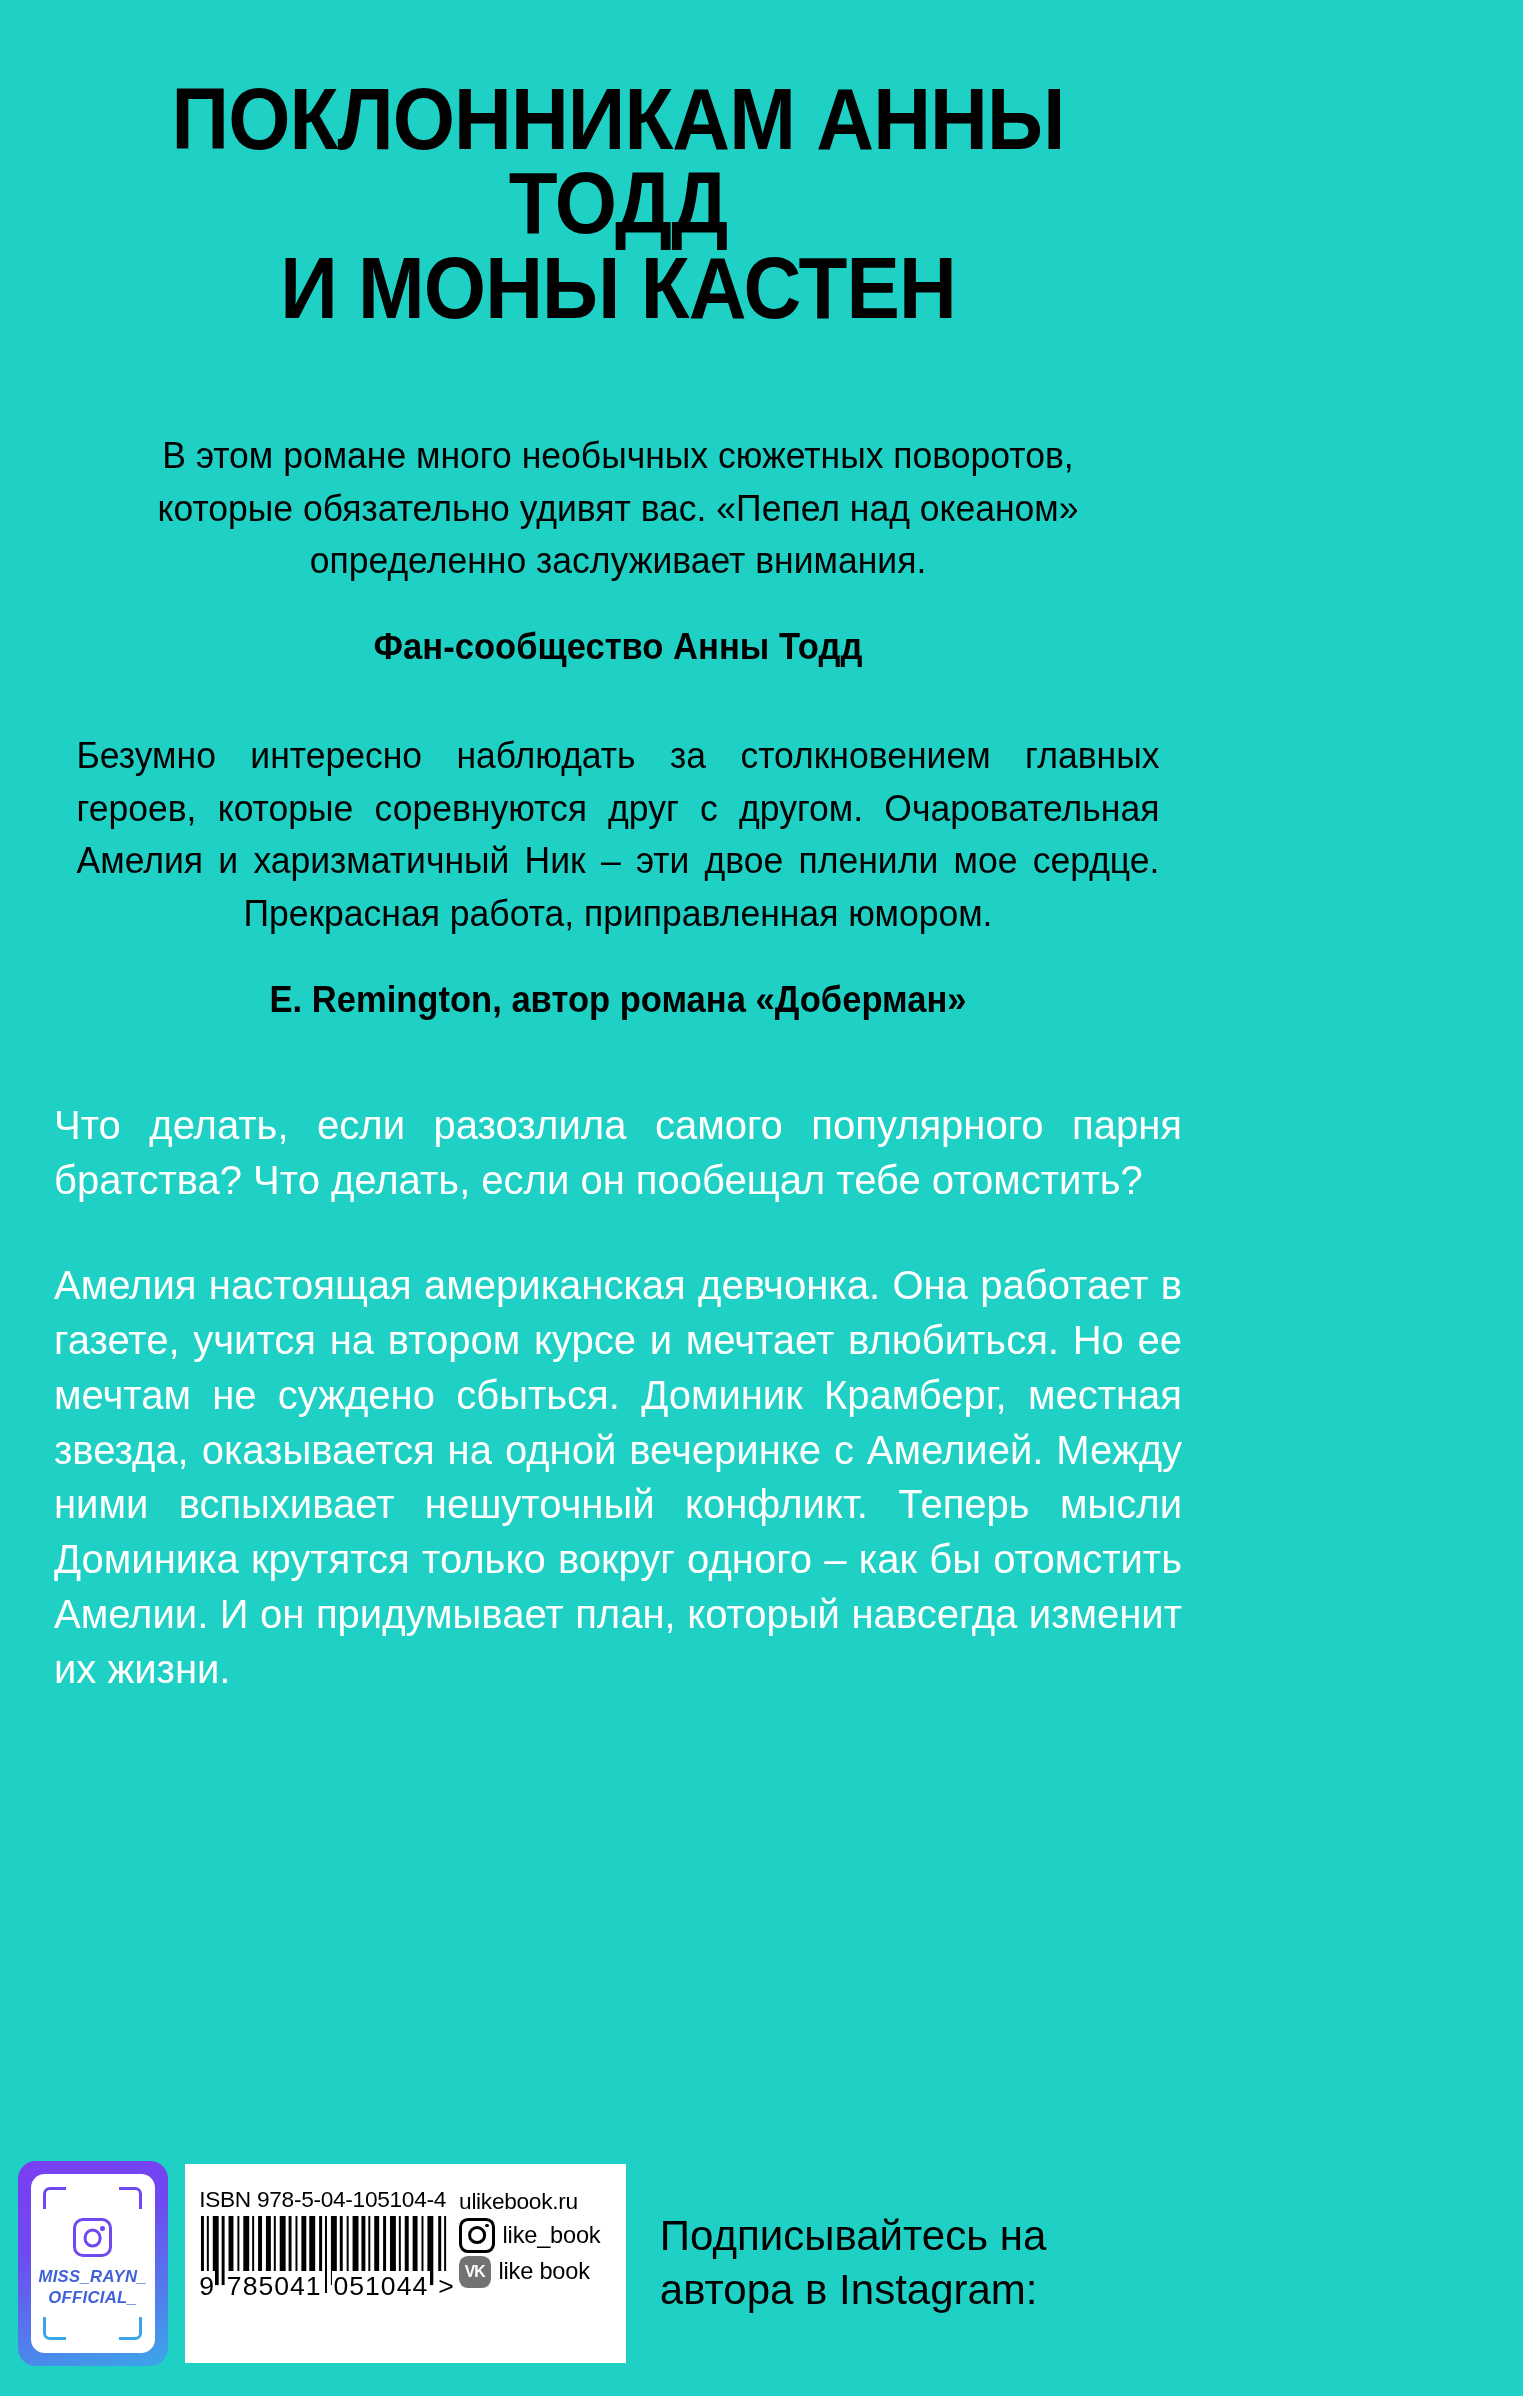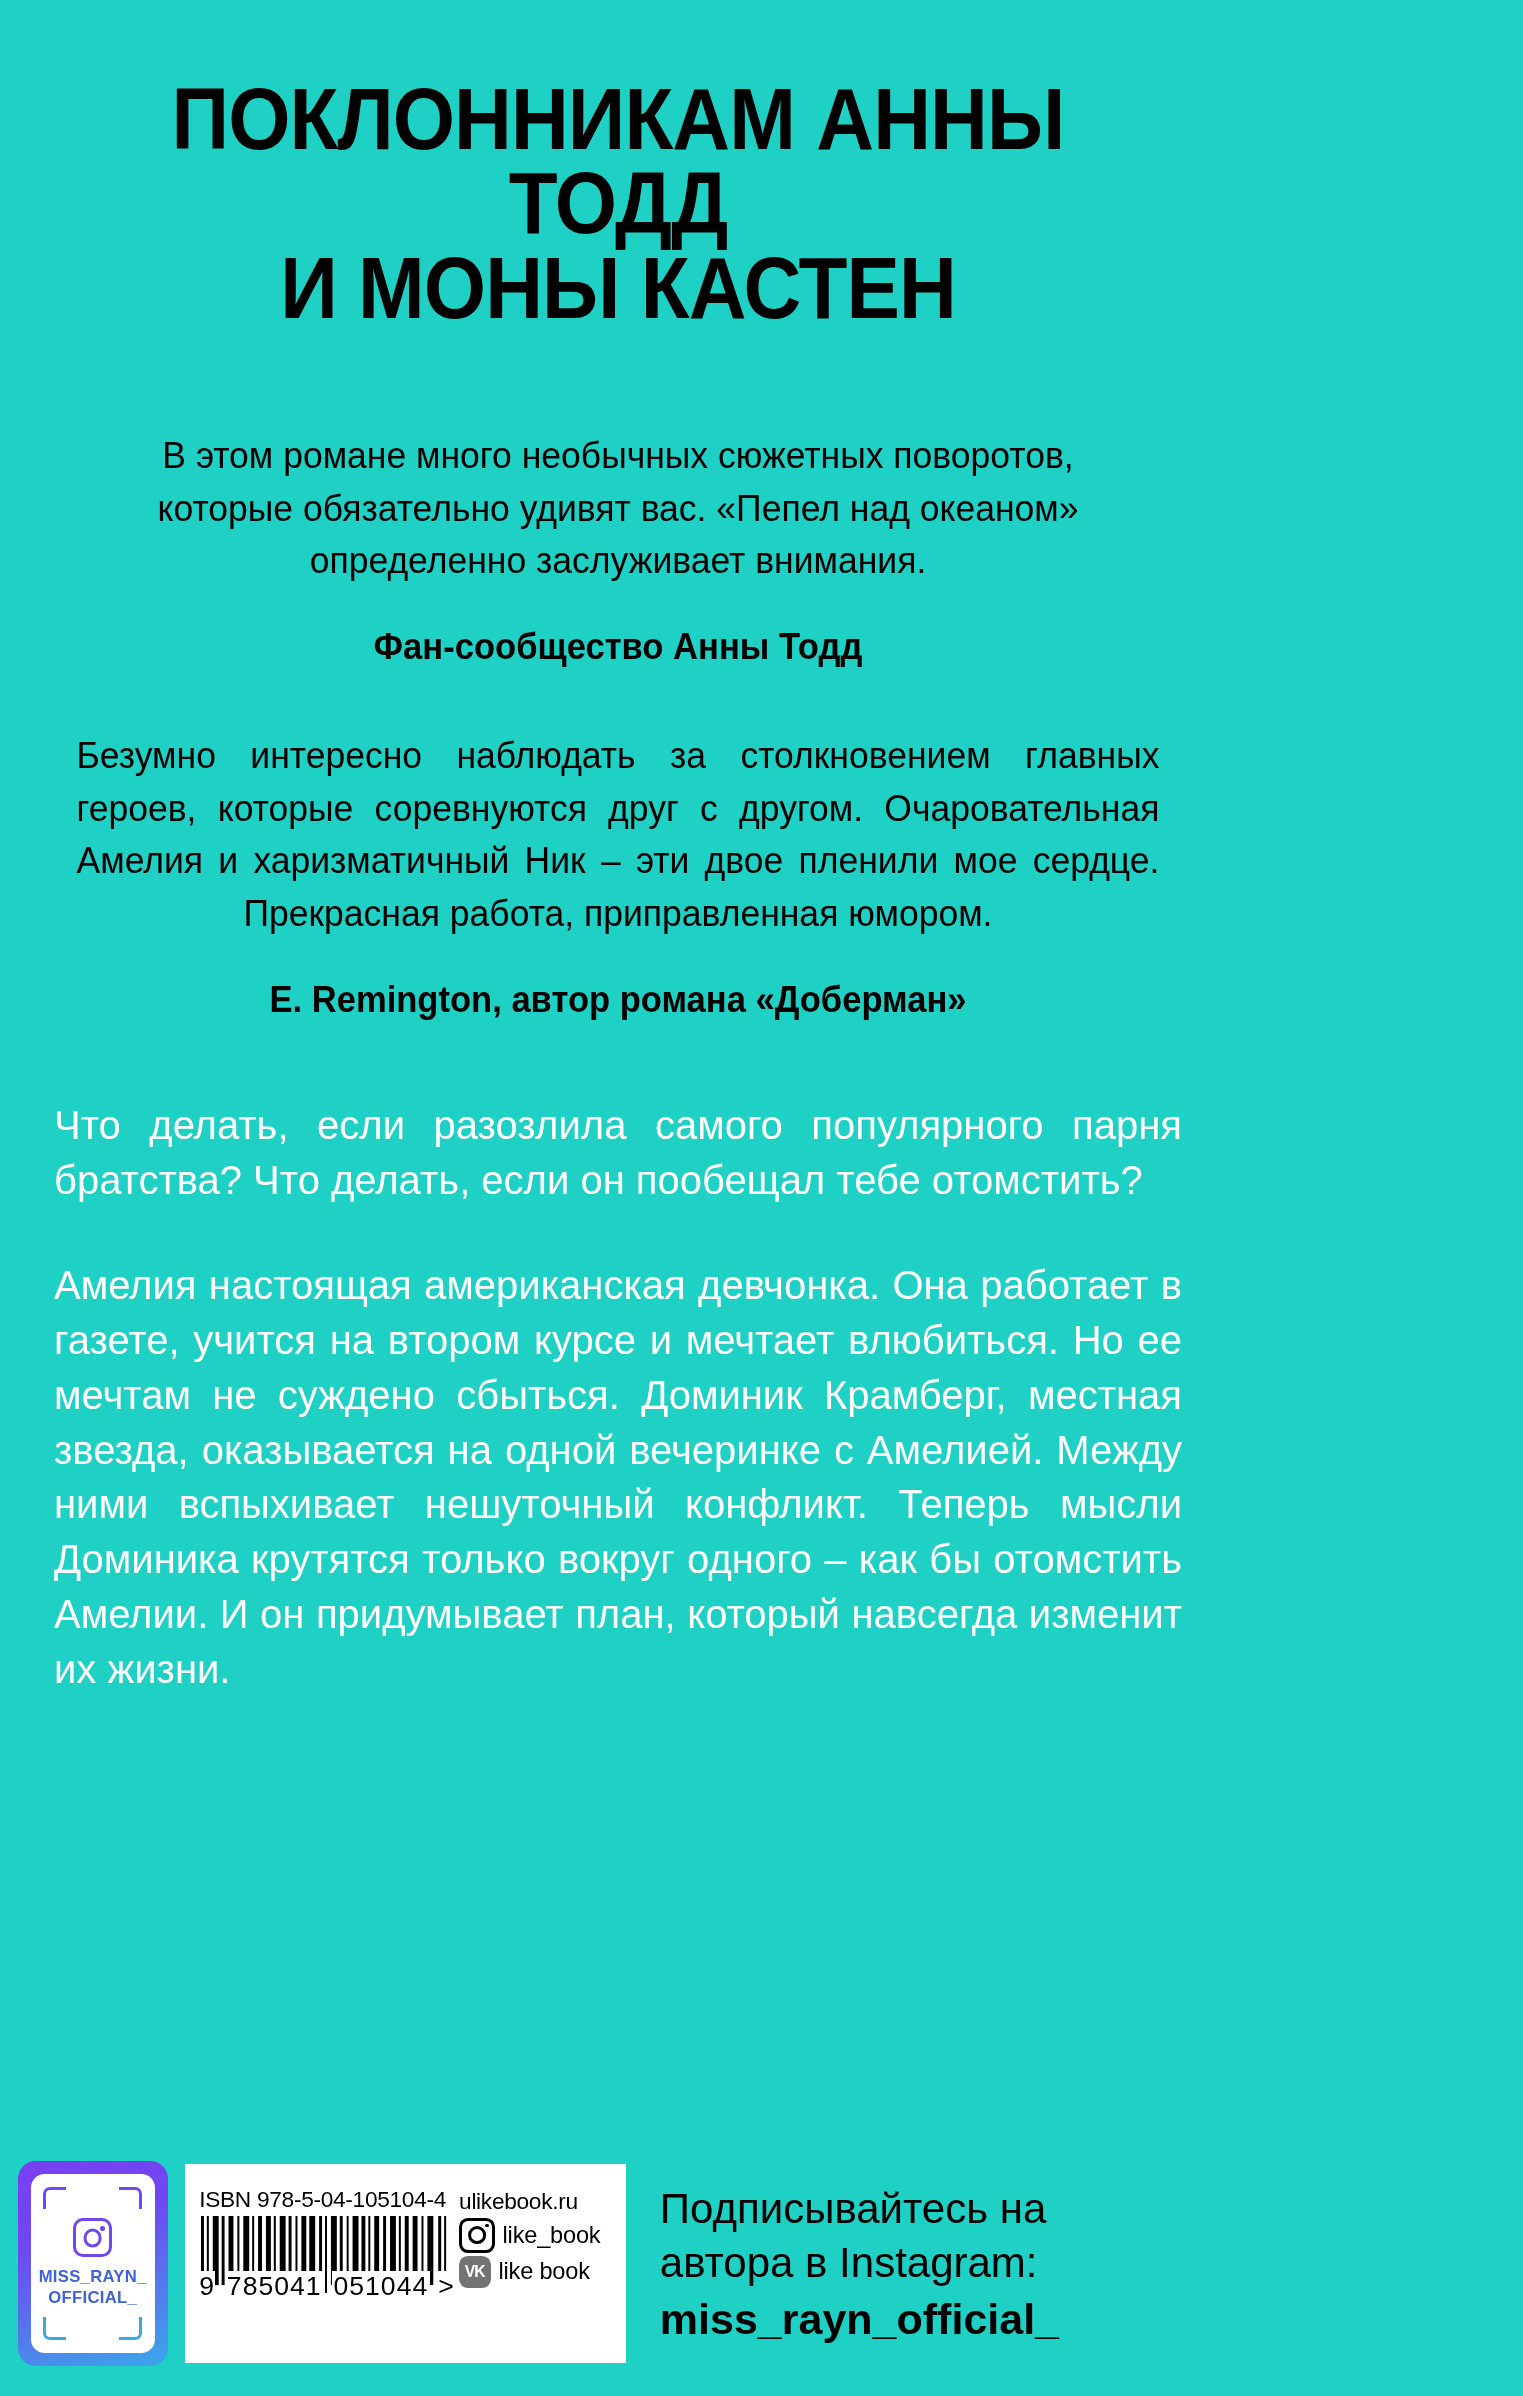--- a/index.html
+++ b/index.html
@@ -110,20 +110,21 @@
   
   .nametag {
     width: 150px;
     height: 205px;
     border-radius: 17.7px;
     padding: 13px;
     box-sizing: border-box;
     background: linear-gradient(160deg, #7a3ff2 0%, #6f48f0 35%, #3aa8e8 100%);
     flex: 0 0 auto;
     align-self: center;
+    font-style: italic;
   }
   .nametag-inner {
     width: 100%;
     height: 100%;
     background: #fff;
     border-radius: 13.8px;
     position: relative;
     display: flex;
     flex-direction: column;
     align-items: center;
@@ -425,19 +426,18 @@
           <span class="vk-box">VK</span>
           <span class="social-label">like  book</span>
         </div>
       </div>
 
     </div>
 
     <div class="subscribe">
       <div class="sub-line">Подписывайтесь на
 автора в Instagram:</div>
-      <div class="sub-handle">miss_rayn_official_</div>
     </div>
 
   </div>
 
 </div>
 
 
 </body></html>

